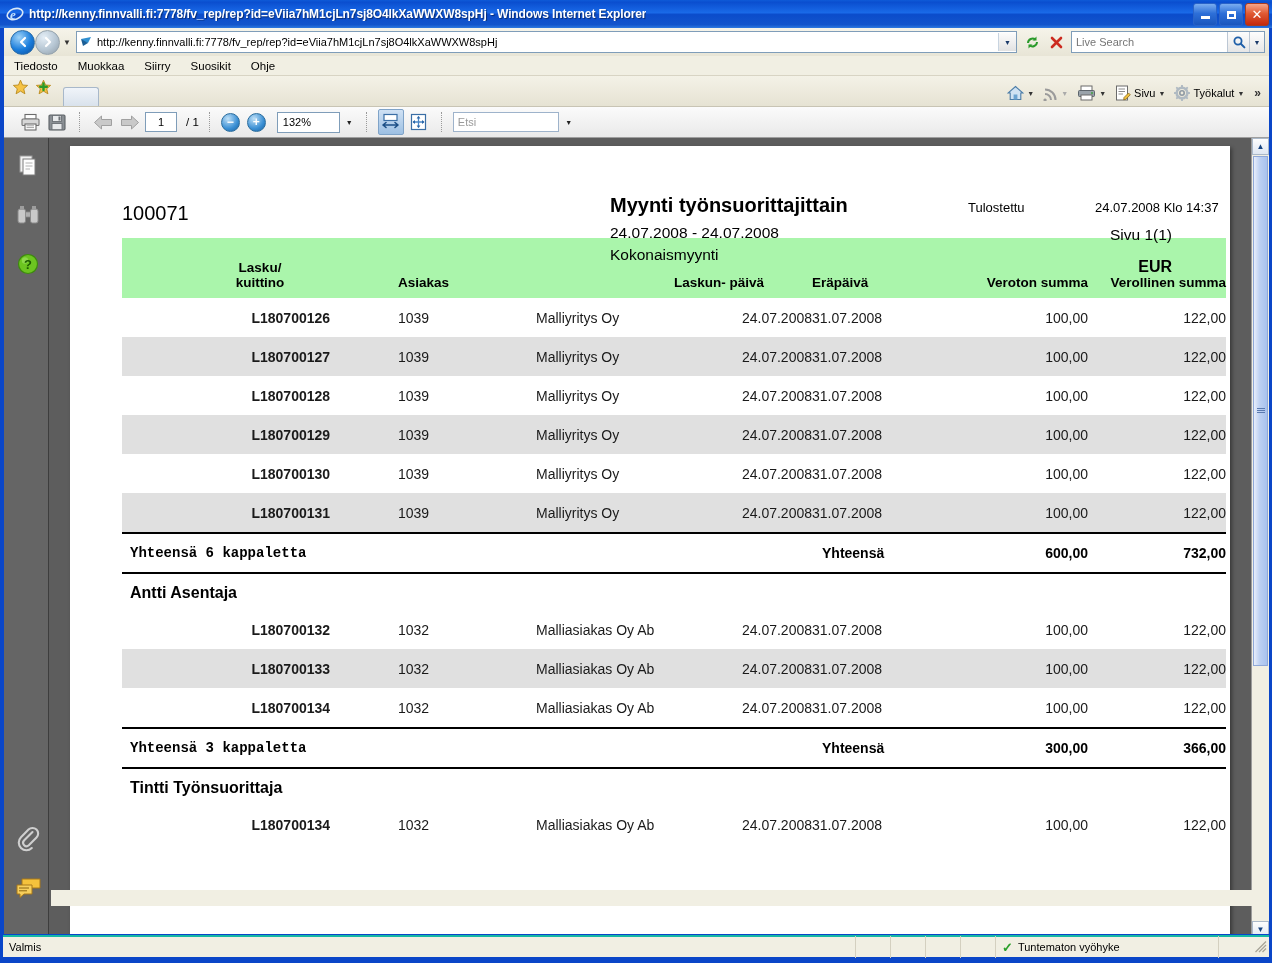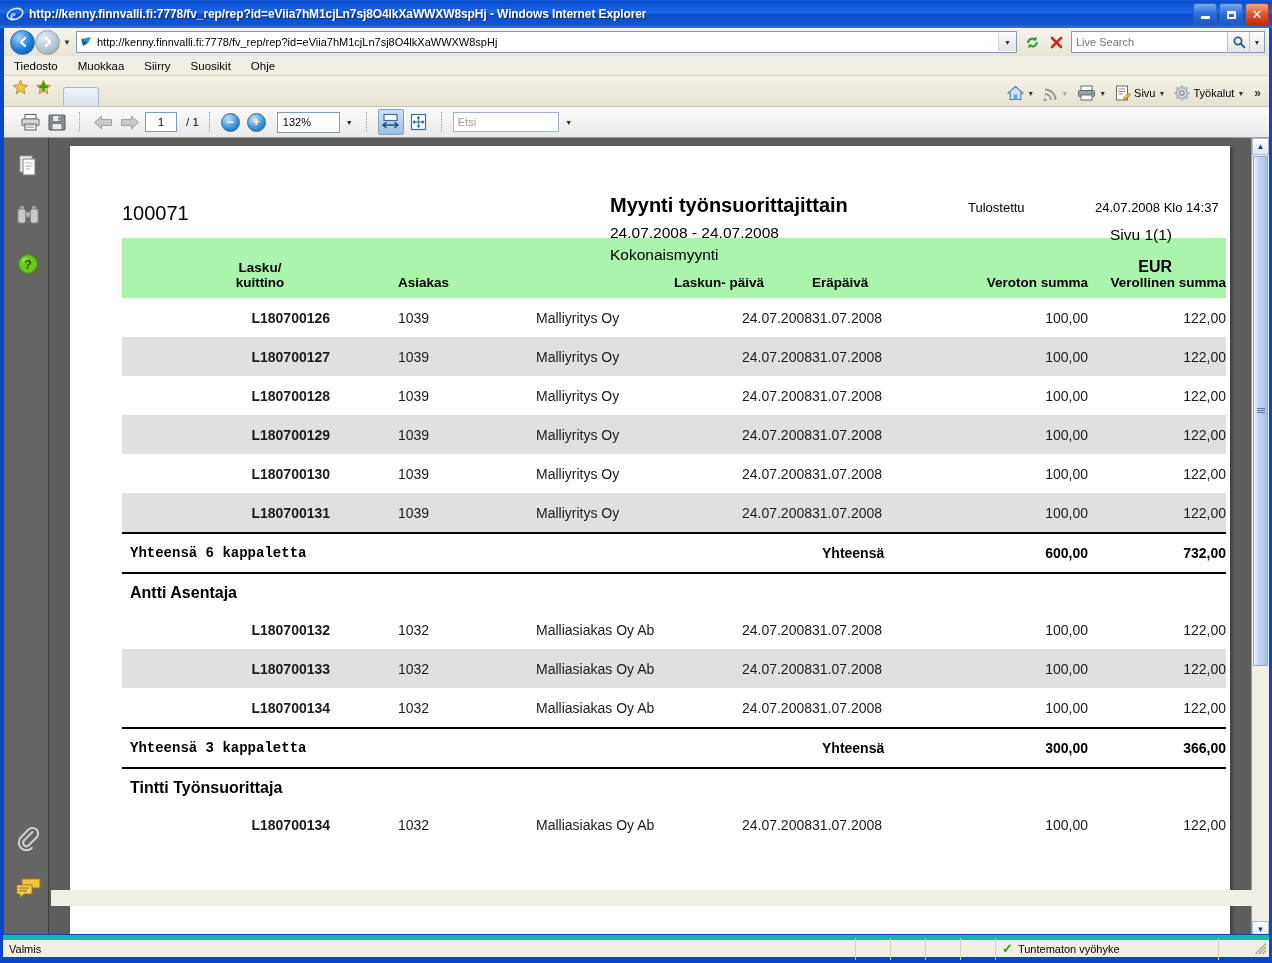--- a/index.html
+++ b/index.html
@@ -260,21 +260,21 @@
   tr.total td {
     font-size: 14px; font-weight: bold; height: 38px; vertical-align: middle;
     border-top: 2px solid #000; border-bottom: 2px solid #000;
   }
   tr.total td.t-label { padding-left: 8px; font-family: Liberation Mono, monospace; }
   tr.total td.t-yht { text-align: left; padding-left: 10px;}
 
   
   .statusbar {
     position: absolute; left: 3px; bottom: 6px; width: 1266px; height: 22px;
-    background: #f1efe3; border-top: 5px solid #14b8a6;
+    background: #f1efe3; border-top: 2px solid #14b8a6;
     display: flex; align-items: center; font-size: 11px; color:#000;
     box-sizing: border-box;
   }
   .sb-cell { height: 22px; border-right: 1px solid #d4d0c0; display:flex; align-items:center; padding: 0 6px;}
   .sb-ready { width: 840px; }
   .sb-tiny { width: 22px; }
   .sb-zone { width: 210px; gap: 5px; }
   .sb-grip2 { margin-left:auto; width: 16px; height: 16px; position:relative; }
   .check { color: #2ba02b; font-size: 13px; font-weight: bold; }
 

